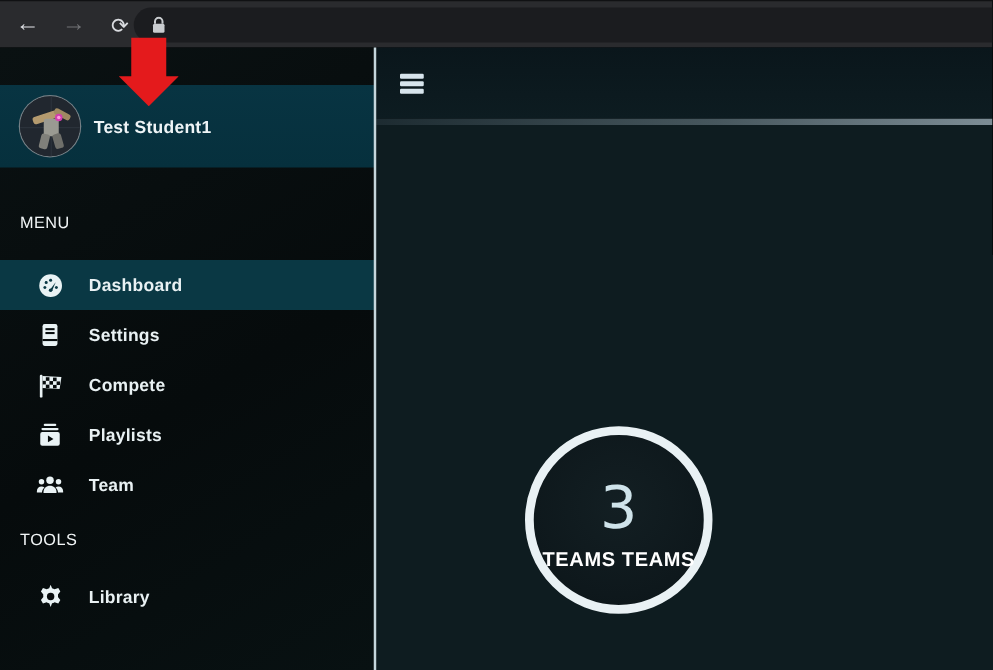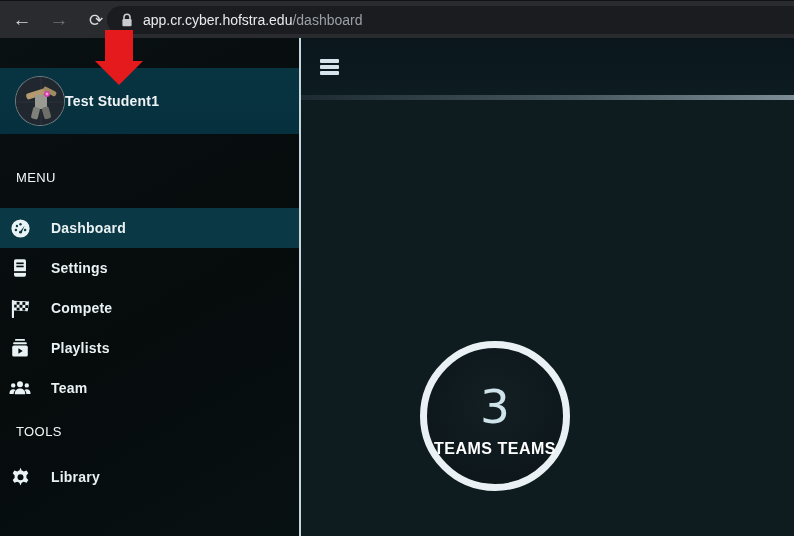--- a/index.html
+++ b/index.html
@@ -25,27 +25,27 @@
 
   
   .sidebar { position:absolute; left:0; top:38px; width:300px; height:498px;
              background:linear-gradient(150deg,#0a1112 0%,#060b0c 55%,#081112 100%); }
   .side-edge { position:absolute; left:299px; top:38px; width:2px; height:498px; background:#c5d6dc; z-index:50; }
 
   .userpanel { margin-top:30px; height:66px; background:linear-gradient(180deg,#083442,#06303d);
                display:flex; align-items:center; }
   .avatar { width:50px; height:50px; margin-left:15px; border-radius:50%; overflow:hidden;
             border:1px solid rgba(220,235,240,0.45); flex:0 0 auto; background:#21272f; }
-  .username { color:#eef4f6; font-weight:bold; font-size:14px; letter-spacing:0.2px; }
+  .username { margin-left:10px; color:#eef4f6; font-weight:bold; font-size:14px; letter-spacing:0.2px; }
 
   .sect-header { margin-top:34px; height:20px; line-height:20px; padding-left:16px;
                  color:#f2f6f7; font-weight:normal; font-size:13px; letter-spacing:0.4px; }
   .sect-header.tools { margin-top:14px; }
   .menu { margin-top:20px; }
-  .item { height:40px; display:flex; align-items:center; padding-left:8px; cursor:pointer; }
+  .item { height:40px; display:flex; align-items:center; padding-left:28px; cursor:pointer; }
   .item.active { background:#0a3844; }
   .item .icon { width:24px; height:24px; display:flex; align-items:center; justify-content:center; flex:0 0 auto; }
   .item .lbl { margin-left:19px; color:#e9f1f3; font-weight:bold; font-size:14px; letter-spacing:0.2px; }
 
   
   .main { position:absolute; left:301px; top:38px; width:493px; height:498px; }
   .mainhead { position:absolute; left:0; top:0; width:100%; height:57px;
               background:linear-gradient(180deg,#0a161b 0%,#0d1c21 100%); }
   .hamburger { position:absolute; left:19px; top:21px; width:19px; height:16px; display:flex;
                flex-direction:column; justify-content:space-between; cursor:pointer; }
@@ -75,23 +75,20 @@
 
   <div class="toolbar">
     <div class="navbtn back">←</div>
     <div class="navbtn fwd">→</div>
     <div class="navbtn reload">⟳</div>
     <div class="omnibox">
       <svg class="lock" viewBox="0 0 12 14">
         <path d="M3 6 V4.2 a3 3 0 0 1 6 0 V6" fill="none" stroke="#c9cccf" stroke-width="1.6"></path>
         <rect x="1.4" y="6" width="9.2" height="7.2" rx="1.2" fill="#c9cccf"></rect>
       </svg>
-      <div class="url">
-        <span class="host">app.cr.cyber.hofstra.edu</span><span class="path">/dashboard</span>
-      </div>
     </div>
   </div>
 
   <svg class="arrow" viewBox="0 0 48 55">
     <polygon points="10,0 38,0 38,31 48,31 24,55 0,31 10,31" fill="#e41a1c"></polygon>
   </svg>
 
   <div class="sidebar">
 
     <div class="userpanel">

